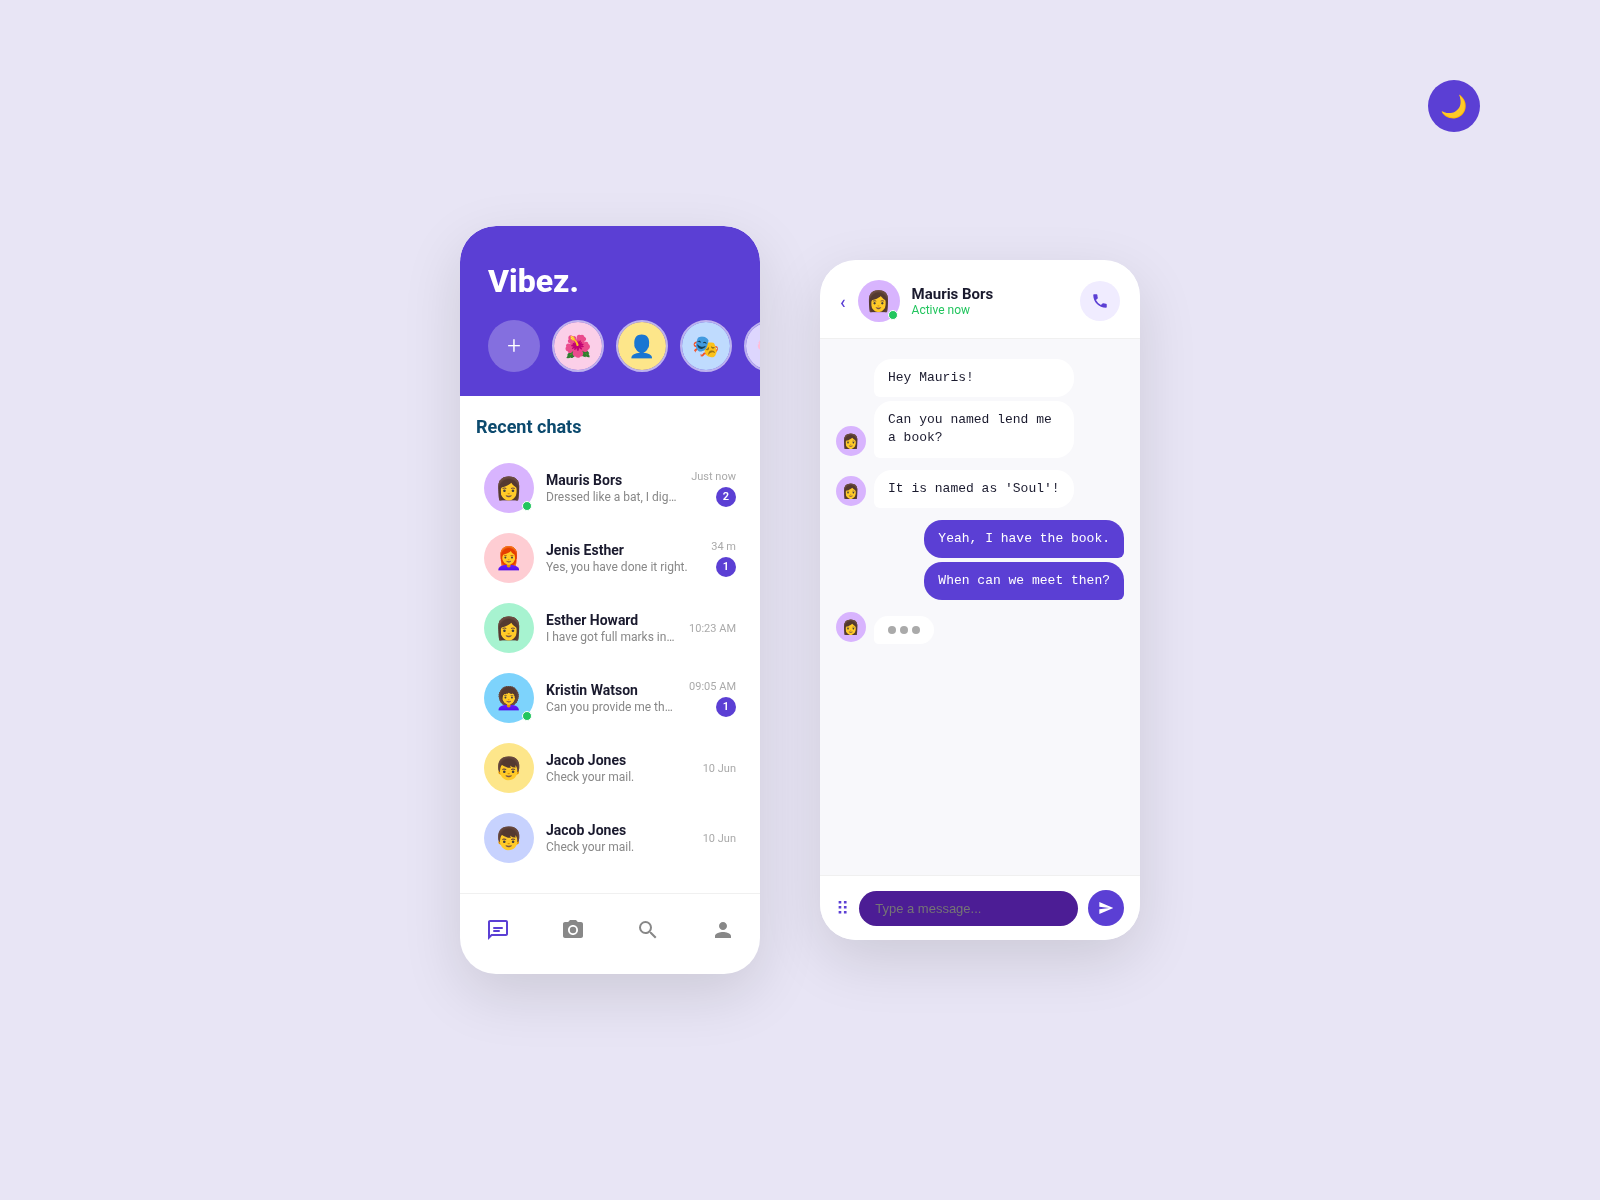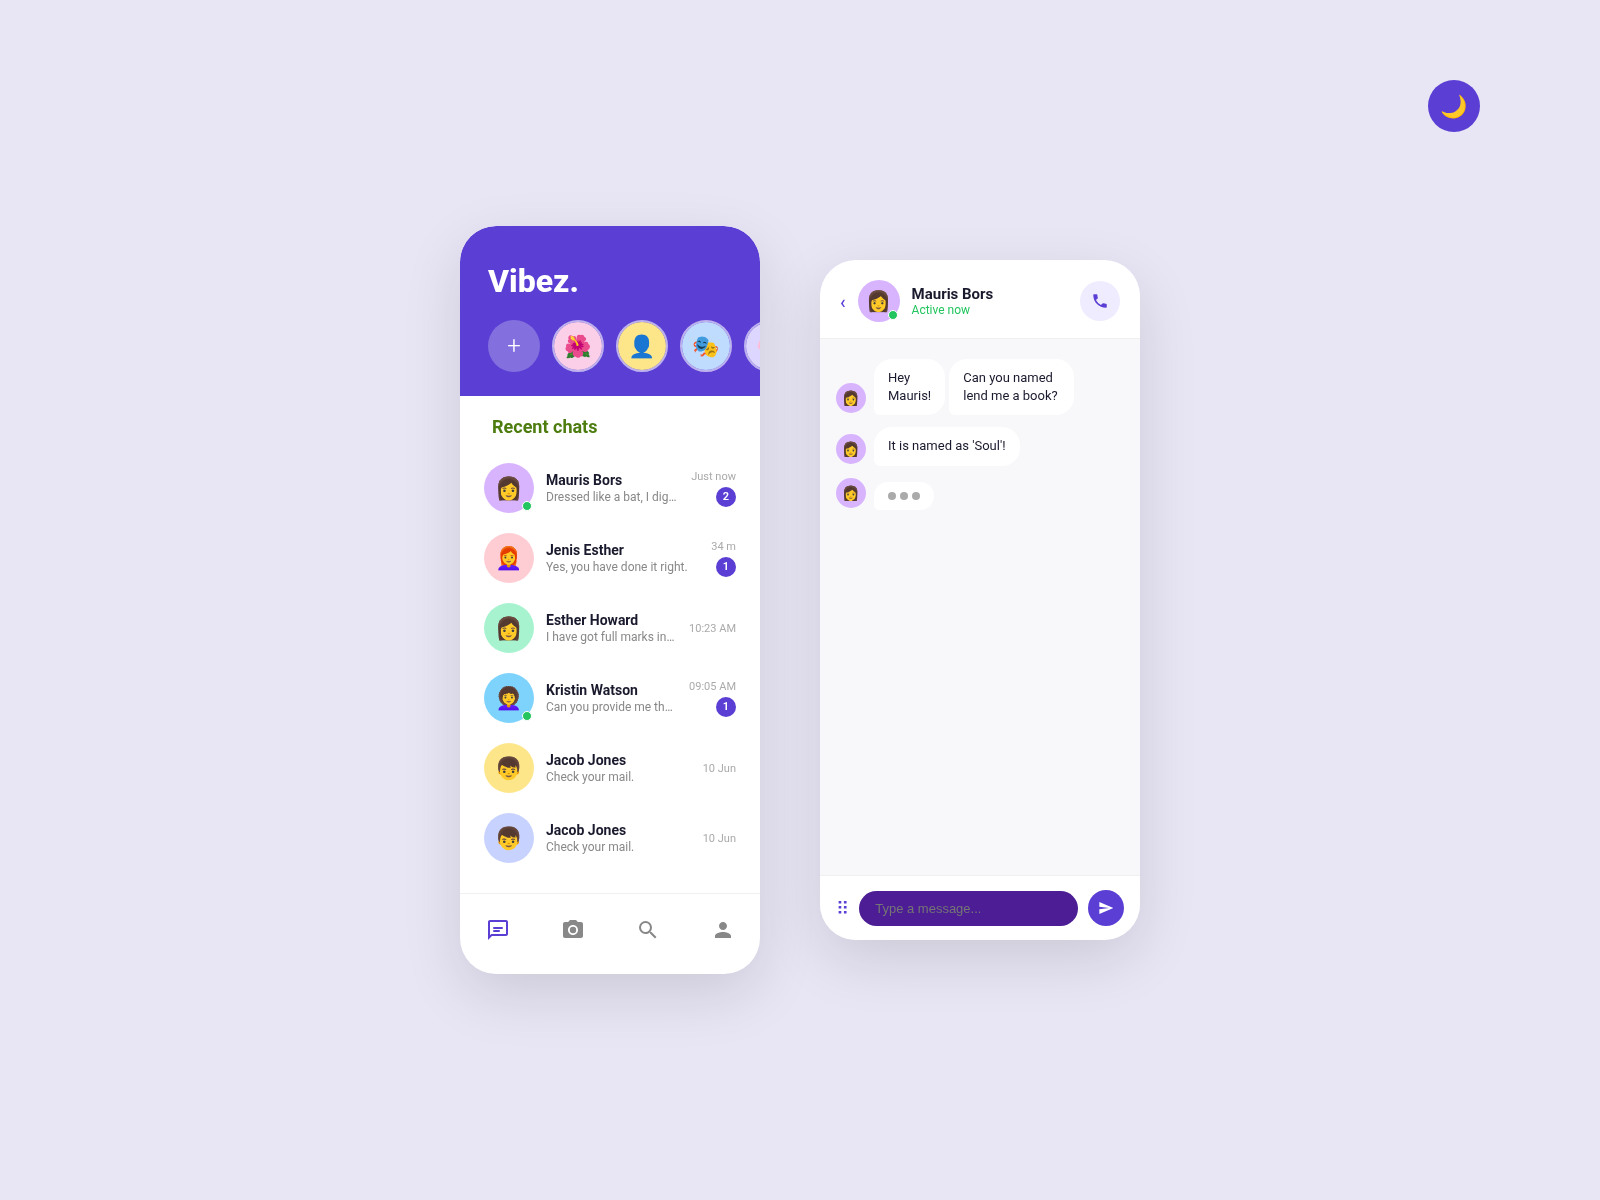--- a/index.html
+++ b/index.html
@@ -106,22 +106,22 @@
 
     .phone-left-body {
       background: white;
       padding: 20px 0;
       flex: 1;
     }
 
     .recent-chats-title {
       font-size: 18px;
       font-weight: 700;
-      color: #4d7c0f;
-      padding: 0 32px 16px;
+      color: #0c4a6e;
+      padding: 0 16px 16px;
     }
 
     .chat-list {
       list-style: none;
     }
 
     .chat-item {
       display: flex;
       align-items: center;
       padding: 10px 24px;
@@ -334,23 +334,24 @@
       flex-shrink: 0;
       font-size: 14px;
       display: flex;
       align-items: center;
       justify-content: center;
       margin-bottom: 2px;
     }
 
     .msg-bubbles {
       display: flex;
-      flex-direction: row;
+      flex-direction: column;
       gap: 4px;
       max-width: 200px;
+      font-family: Liberation Mono, monospace;
     }
 
     .msg-group.sent .msg-bubbles {
       align-items: flex-end;
     }
 
     .bubble {
       padding: 10px 14px;
       border-radius: 18px;
       font-size: 13px;
@@ -604,20 +605,26 @@
       </div>
 
 
       <div class="msg-group">
         <div class="msg-avatar" style="background:#d8b4fe;">👩</div>
         <div class="msg-bubbles">
           <div class="bubble received">It is named as 'Soul'!</div>
         </div>
       </div>
 
+      <div class="msg-group sent">
+        <div class="msg-bubbles">
+          <div class="bubble sent">Yeah, I have the book.</div>
+          <div class="bubble sent">When can we meet then?</div>
+        </div>
+      </div>
 
       <div class="msg-group">
         <div class="msg-avatar" style="background:#d8b4fe;">👩</div>
         <div class="typing-indicator">
           <div class="typing-dot"></div>
           <div class="typing-dot"></div>
           <div class="typing-dot"></div>
         </div>
       </div>
     </div>

